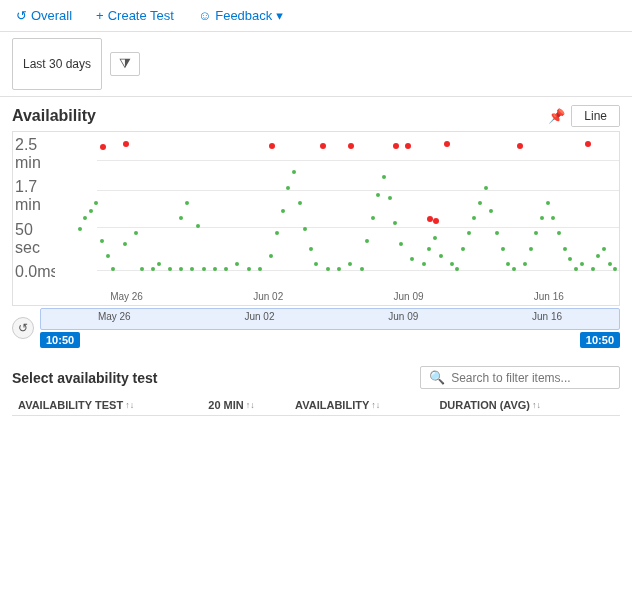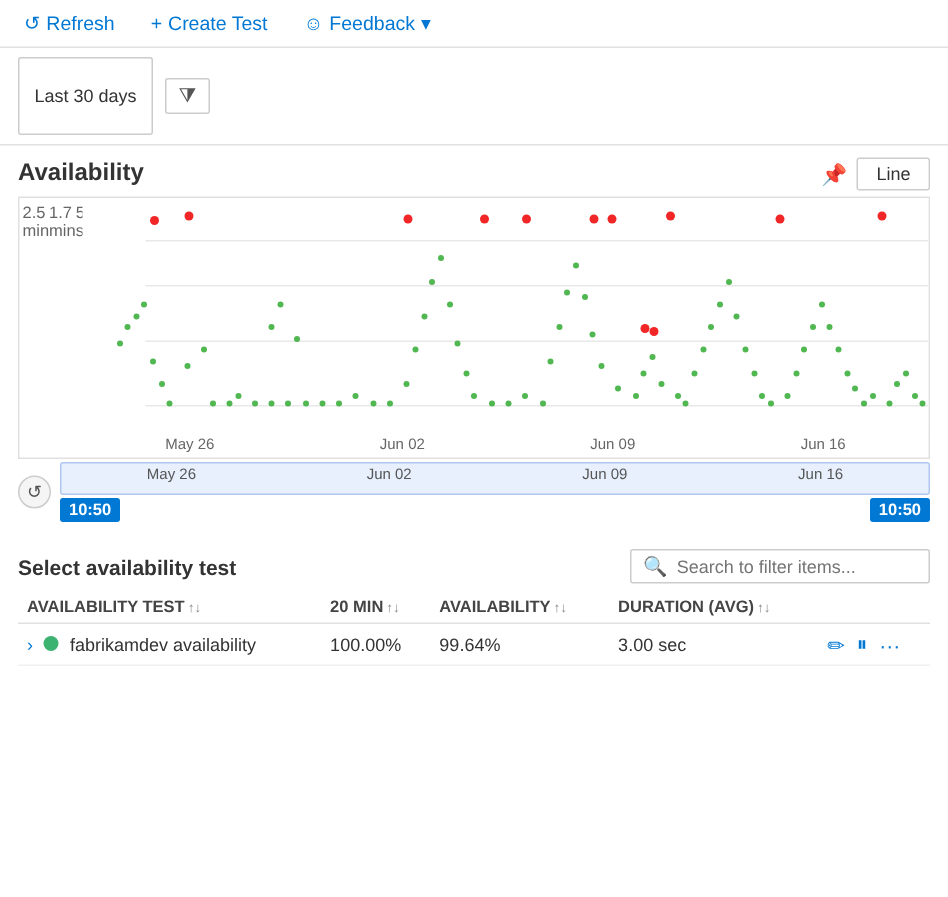--- a/index.html
+++ b/index.html
@@ -107,24 +107,24 @@
       height: 175px;
       overflow: hidden;
     }
     .chart-y-labels {
       position: absolute;
       left: 0;
       top: 0;
       bottom: 20px;
       width: 42px;
       display: flex;
-      flex-direction: row;
+      flex-direction: column;
       justify-content: space-between;
       padding: 4px 2px;
-      font-size: 11px;
+      font-size: 16px;
       color: #666;
     }
     .chart-area {
       position: absolute;
       left: 42px;
       right: 0;
       top: 0;
       bottom: 20px;
       background: #fff;
       overflow: hidden;
@@ -282,21 +282,21 @@
     }
     .sort-icon { font-size: 9px; color: #888; margin-left: 2px; }
     .th-inner { display: flex; align-items: center; }
   </style>
 </head>
 <body>
 
 <div class="top-bar">
   <button class="top-bar-btn">
     <span>↺</span>
-    <span>Refresh</span>
+    <span>Overall</span>
   </button>
   <button class="top-bar-btn">
     <span>+</span>
     <span>Create Test</span>
   </button>
   <button class="top-bar-btn">
     <span>☺</span>
     <span>Feedback</span>
     <span>▾</span>
   </button>
@@ -497,34 +497,17 @@
               <span class="sort-icon">↑↓</span>
             </div>
           </th>
           <th></th>
         </tr>
       </thead>
       <tbody>
 
 
 
-        <tr class="data-row">
-          <td>
-            <span class="row-expand">›</span>
-            <span class="status-dot status-green"></span>
-            <span>fabrikamdev availability</span>
-          </td>
-          <td>100.00%</td>
-          <td>99.64%</td>
-          <td>3.00 sec</td>
-          <td>
-            <div class="row-actions">
-              <button class="row-action-btn">✏</button>
-              <button class="row-action-btn">⏸</button>
-              <button class="row-action-btn">···</button>
-            </div>
-          </td>
-        </tr>
       </tbody>
     </table>
   </div>
 
 </div>
 
 </body></html>

